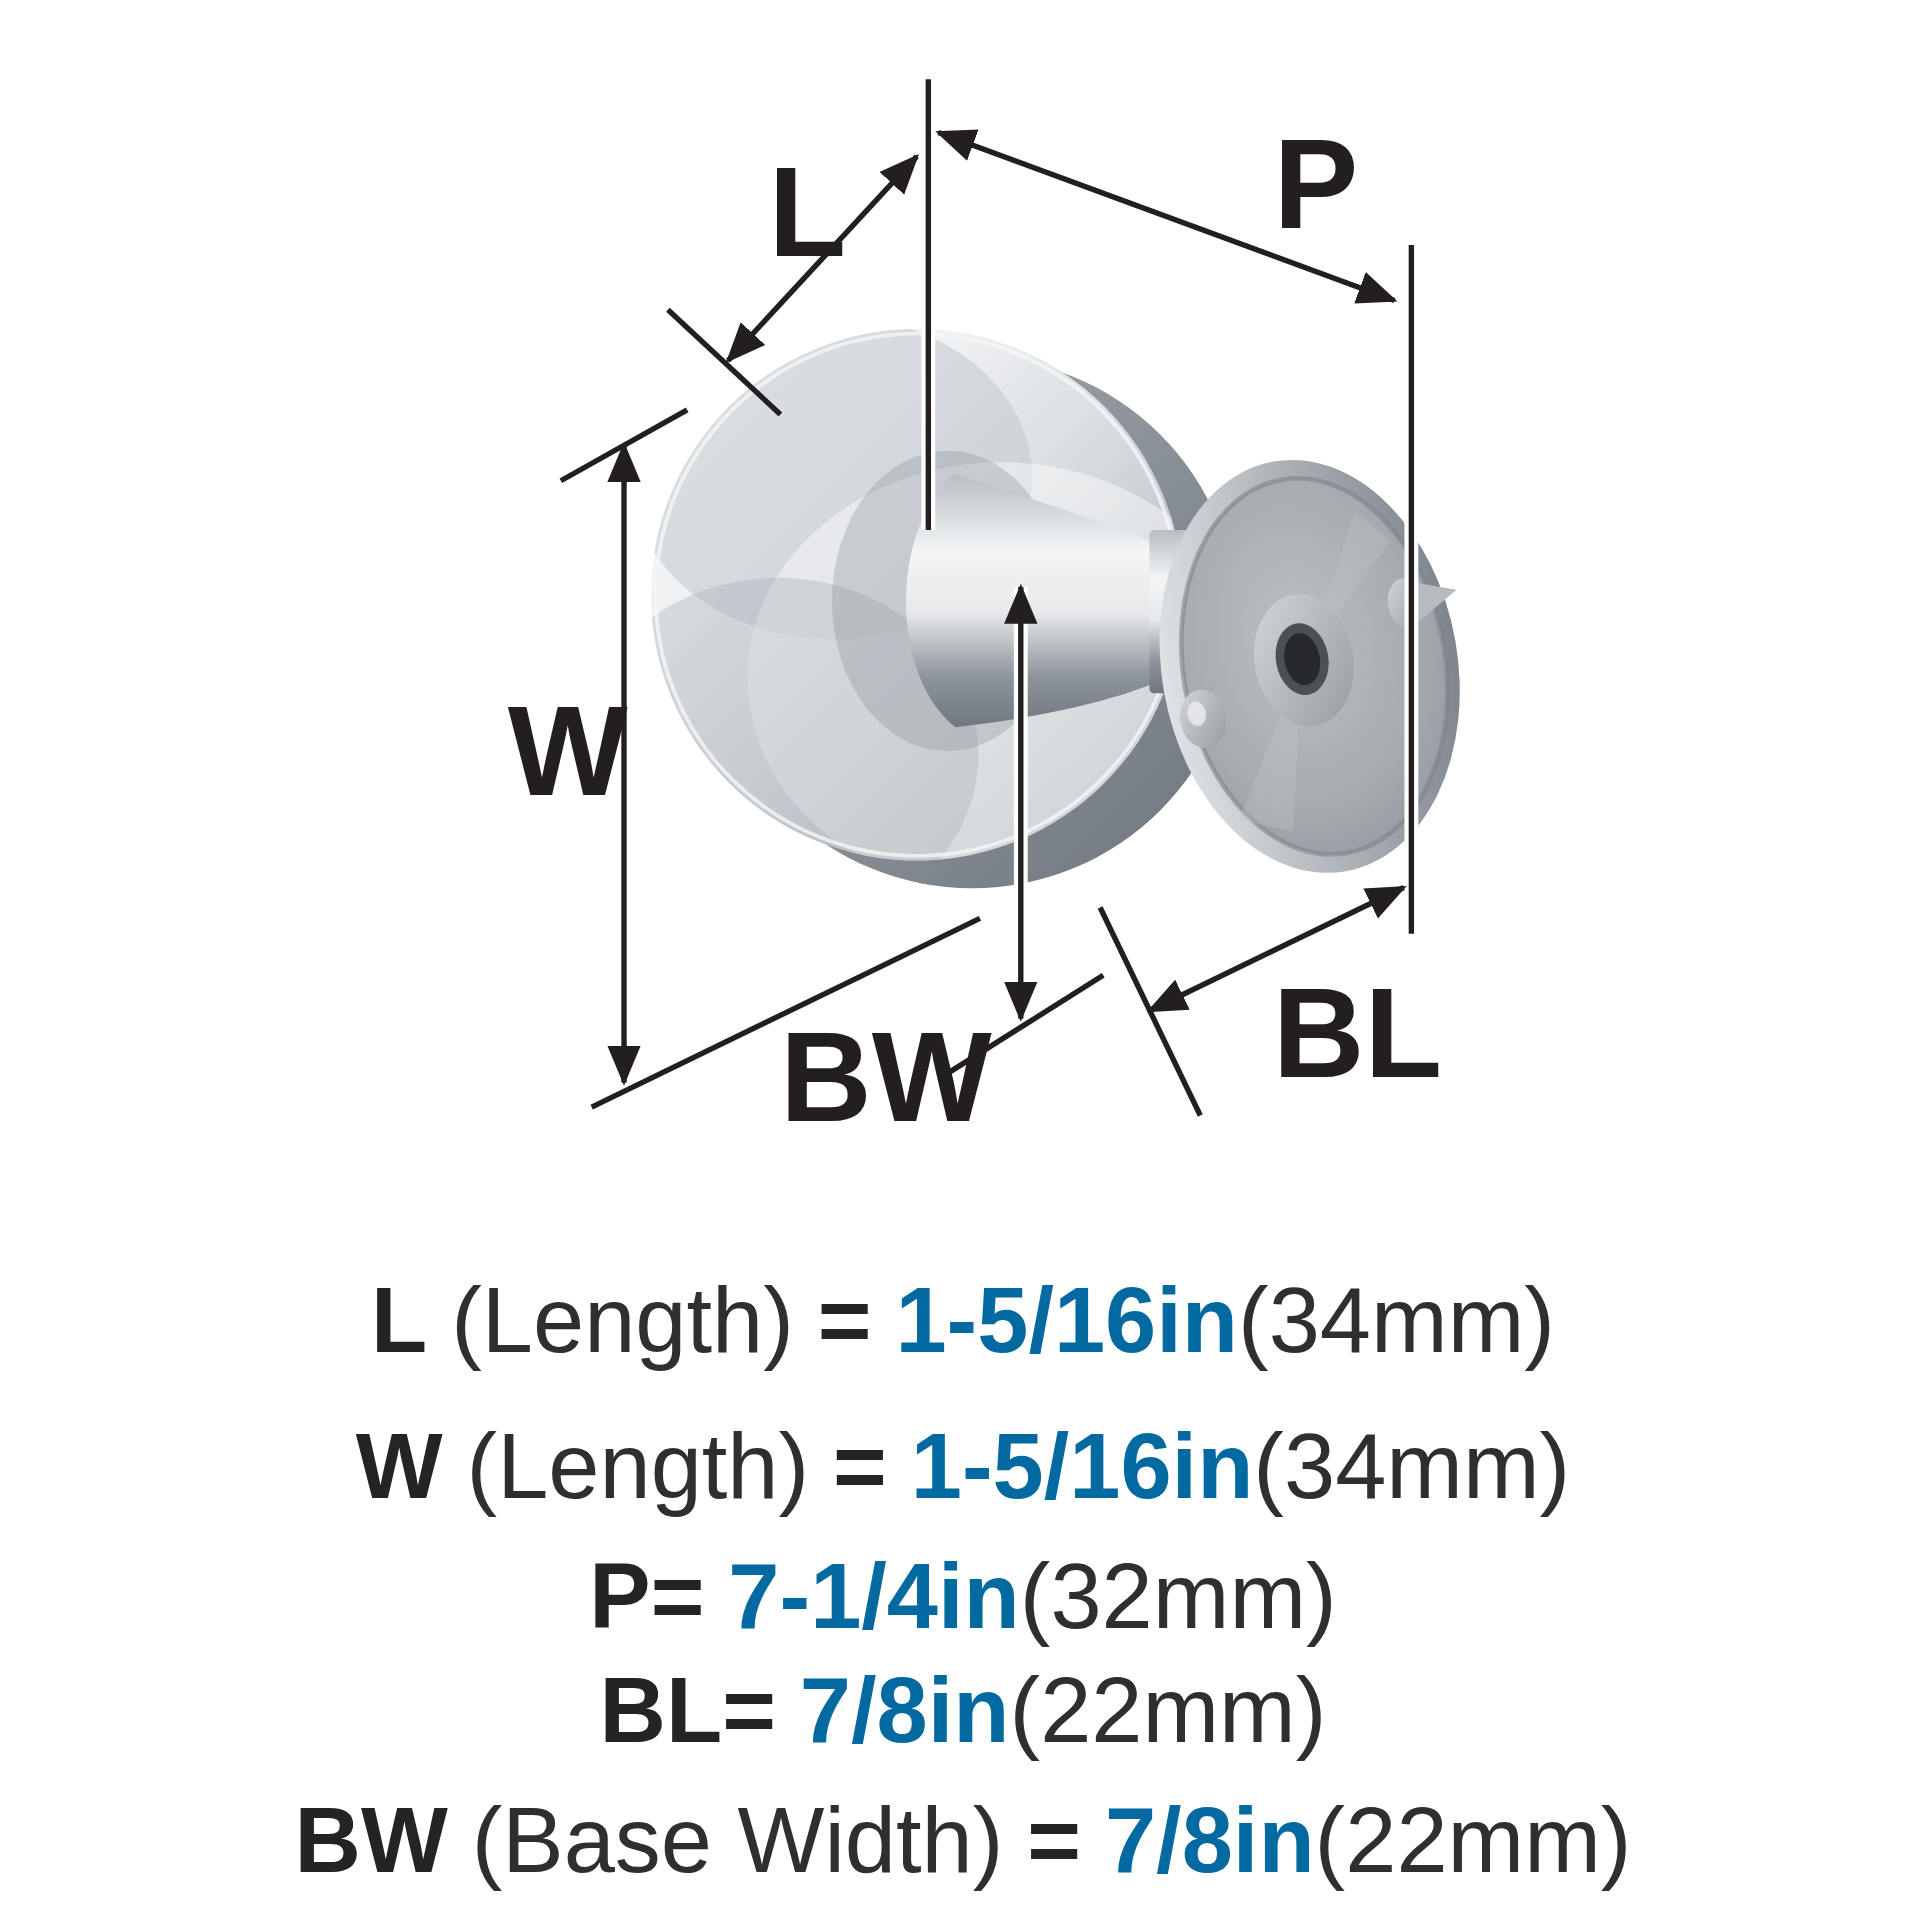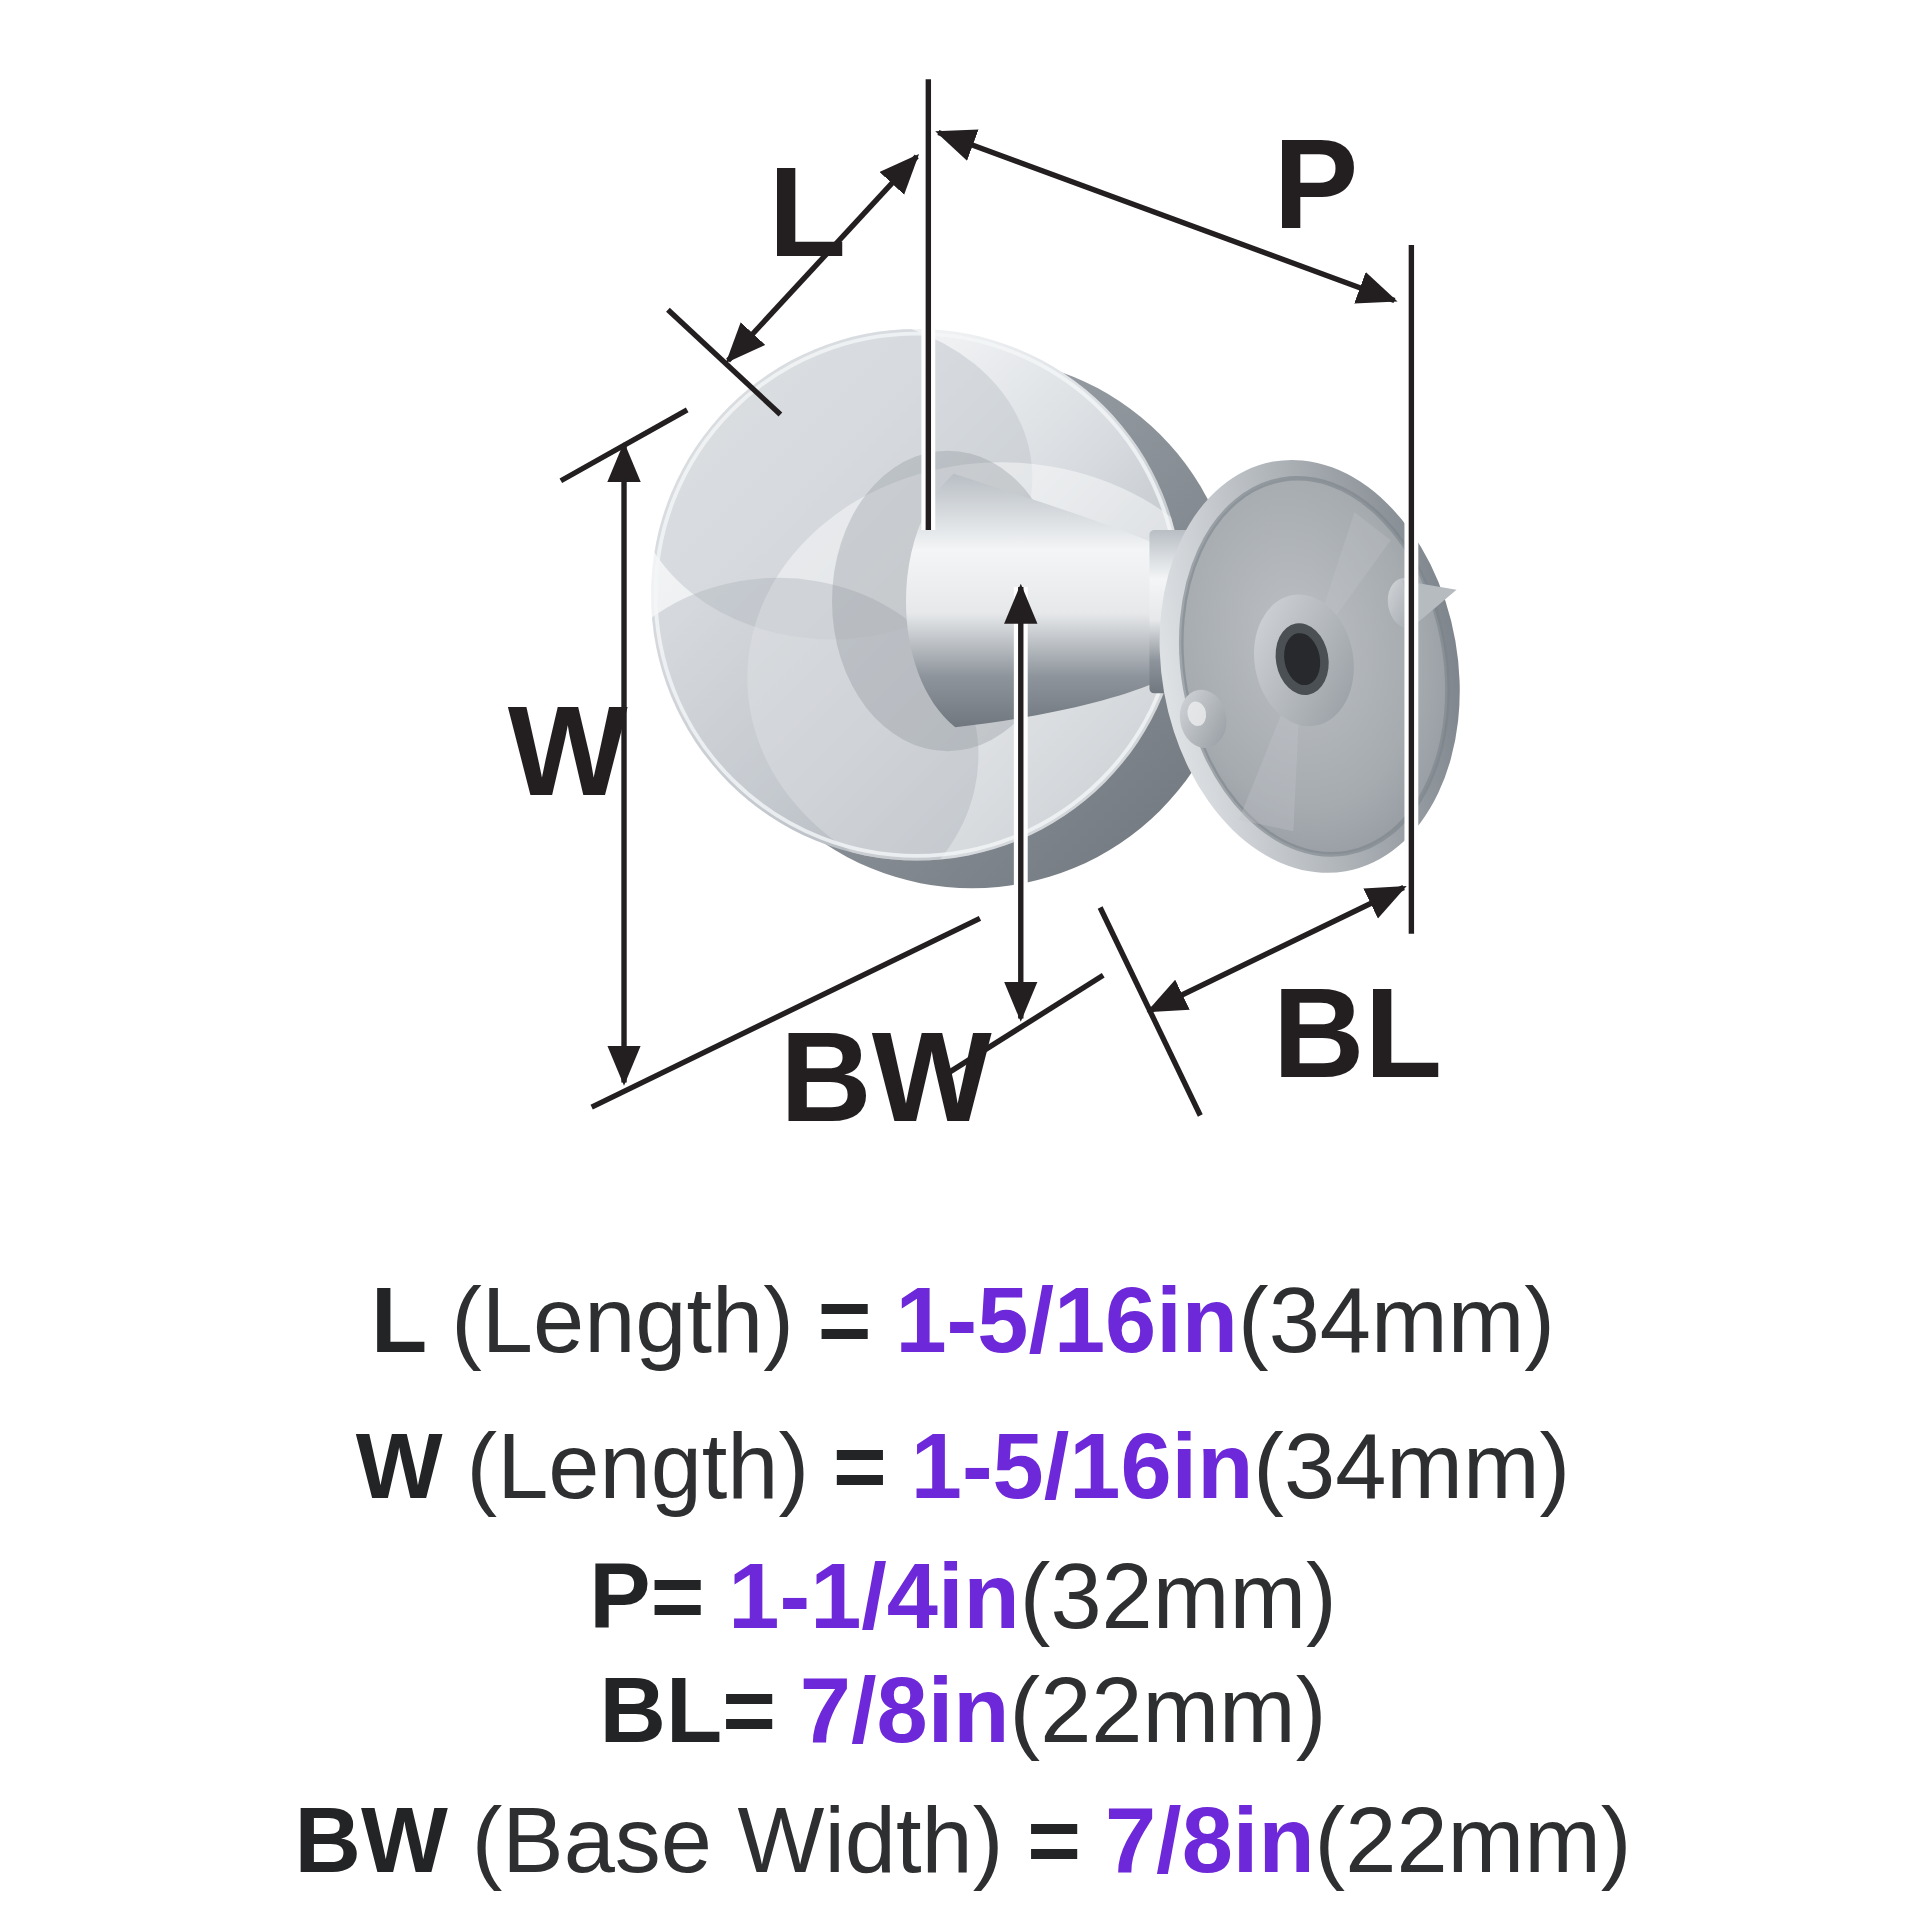--- a/index.html
+++ b/index.html
@@ -24,21 +24,21 @@
     display:flex;flex-direction:column;align-items:center;
   }
   .spec-row{
     display:flex;align-items:baseline;
     line-height:114px;font-size:92px;
     color:#2e2f31;white-space:pre;
   }
   .spec-abbr{font-weight:700;color:#232426;}
   .spec-name{font-weight:400;margin:16px 0.26em;}
   .spec-eq{font-weight:700;margin-right:0.26em;color:#232426;}
-  .spec-value{font-weight:700;color:#6d28d9;}
+  .spec-value{font-weight:700;color:#0369a1;}
   .spec-metric{font-weight:400;}
 </style>
 </head>
 <body>
 
 <div class="page">
 
   <svg class="diagram-svg" viewBox="0 0 2500 2500">
     <defs>
       <linearGradient id="gradFace" x1="0" y1="0" x2="1" y2="1">
@@ -166,21 +166,21 @@
       <span class="spec-abbr">W</span>
       <span class="spec-name">(Length)</span>
       <span class="spec-eq">=</span>
       <span class="spec-value">1-5/16in</span>
       <span class="spec-metric">(34mm)</span>
     </div>
 
     <div class="spec-row">
       <span class="spec-abbr">P</span>
       <span class="spec-eq">=</span>
-      <span class="spec-value">1-1/4in</span>
+      <span class="spec-value">7-1/4in</span>
       <span class="spec-metric">(32mm)</span>
     </div>
 
     <div class="spec-row">
       <span class="spec-abbr">BL</span>
       <span class="spec-eq">=</span>
       <span class="spec-value">7/8in</span>
       <span class="spec-metric">(22mm)</span>
     </div>
 

